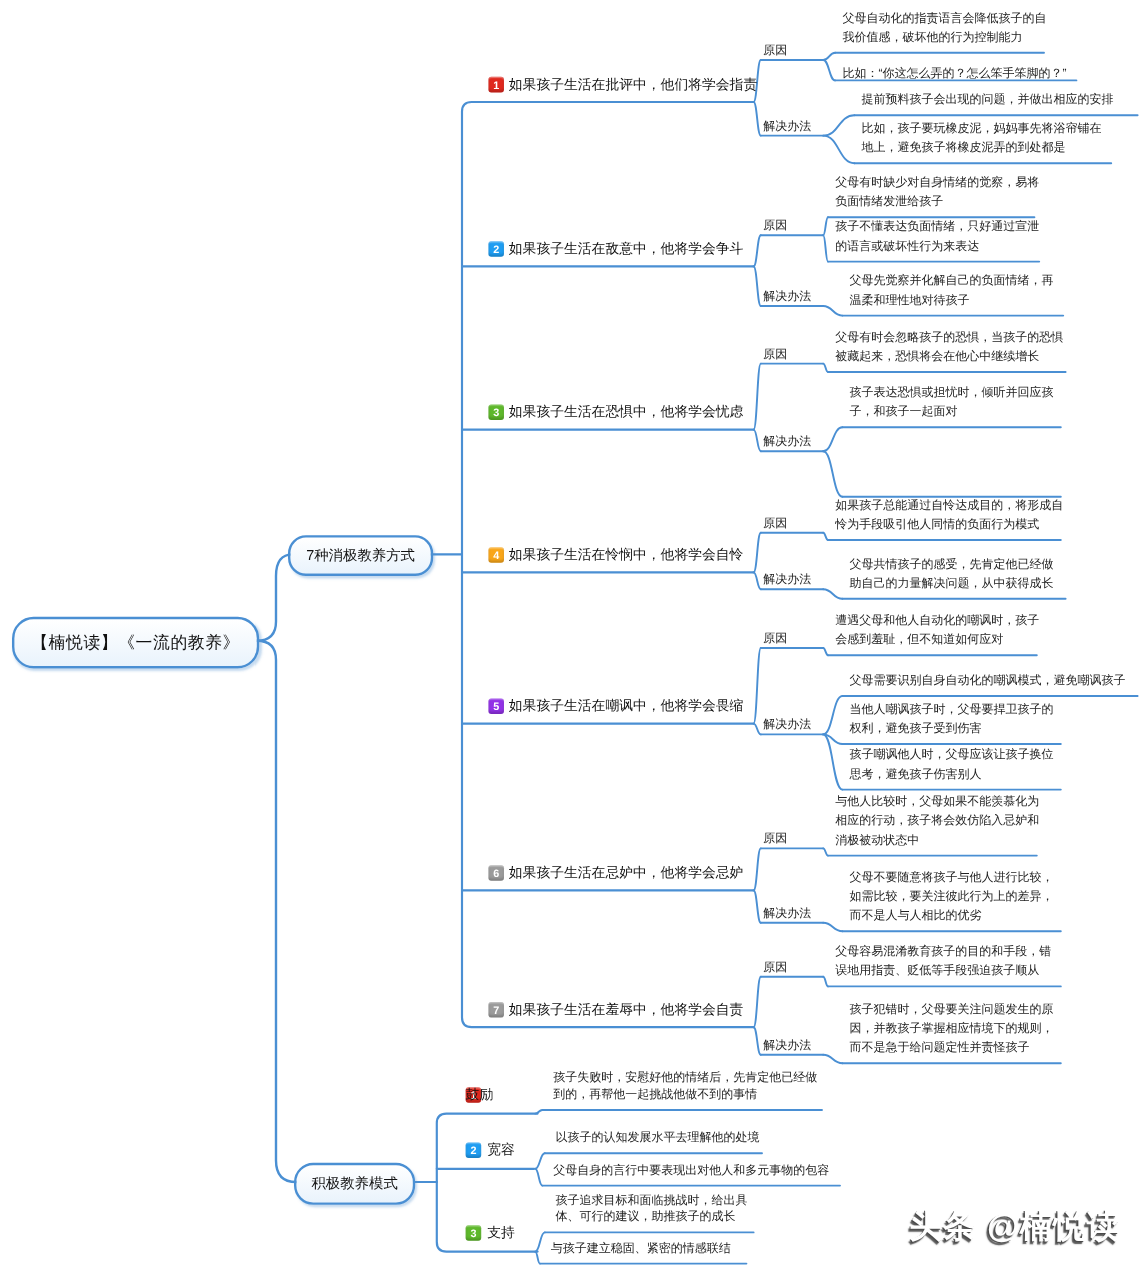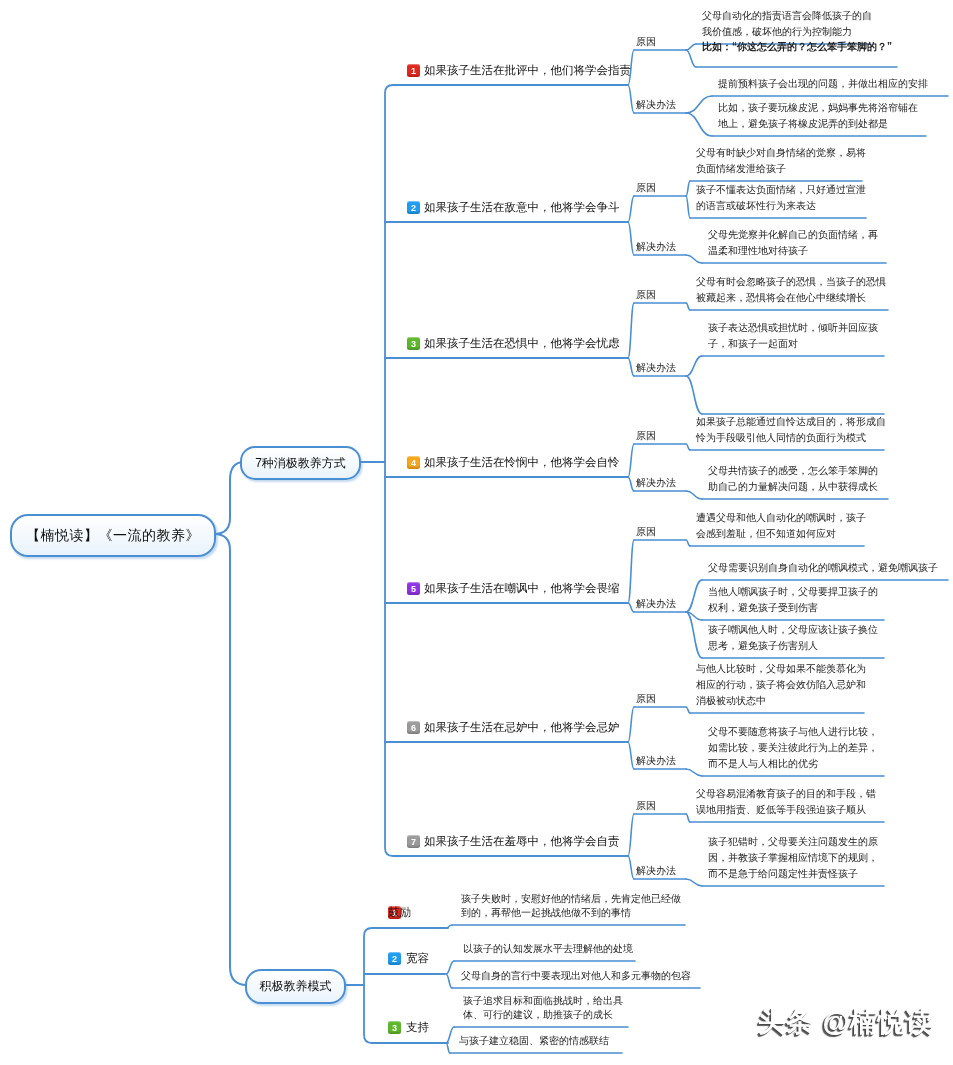--- a/index.html
+++ b/index.html
@@ -124,21 +124,21 @@
   <div class="node root">【楠悦读】《一流的教养》</div>
   <div class="node branch neg">7种消极教养方式</div>
   <div class="node branch pos">积极教养模式</div>
 
   <div class="watermark">头条 @楠悦读</div>
 <div class="badge" style="left: 407px; top: 64px; background: rgb(224, 40, 30);">1</div>
     <div class="item-label" style="left: 424px; top: 63px;">如果孩子生活在批评中，他们将学会指责</div>
     <div class="grp-label" style="left: 636px; top: 35px;">原因</div>
     <div class="leaf" style="left: 702px; top: 8px;">父母自动化的指责语言会降低孩子的自
 我价值感，破坏他的行为控制能力</div>
-    <div class="leaf" style="left: 702px; top: 39px; font-weight: bold;">比如：“你这怎么弄的？怎么笨手笨脚的？”</div>
+    <div class="leaf" style="left: 702px; top: 54px;">比如：“你这怎么弄的？怎么笨手笨脚的？”</div>
     <div class="grp-label" style="left: 636px; top: 98px;">解决办法</div>
     <div class="leaf" style="left: 718px; top: 76px;">提前预料孩子会出现的问题，并做出相应的安排</div>
     <div class="leaf" style="left: 718px; top: 100px;">比如，孩子要玩橡皮泥，妈妈事先将浴帘铺在
 地上，避免孩子将橡皮泥弄的到处都是</div>
     <div class="badge" style="left: 407px; top: 201px; background: rgb(30, 157, 242);">2</div>
     <div class="item-label" style="left: 424px; top: 200px;">如果孩子生活在敌意中，他将学会争斗</div>
     <div class="grp-label" style="left: 636px; top: 181px;">原因</div>
     <div class="leaf" style="left: 696px; top: 145px;">父母有时缺少对自身情绪的觉察，易将
 负面情绪发泄给孩子</div>
     <div class="leaf" style="left: 696px; top: 182px;">孩子不懂表达负面情绪，只好通过宣泄
@@ -153,21 +153,21 @@
 被藏起来，恐惧将会在他心中继续增长</div>
     <div class="grp-label" style="left: 636px; top: 361px;">解决办法</div>
     <div class="leaf" style="left: 708px; top: 320px;">孩子表达恐惧或担忧时，倾听并回应孩
 子，和孩子一起面对</div>
     <div class="badge" style="left: 407px; top: 456px; background: rgb(249, 166, 26);">4</div>
     <div class="item-label" style="left: 424px; top: 455px;">如果孩子生活在怜悯中，他将学会自怜</div>
     <div class="grp-label" style="left: 636px; top: 429px;">原因</div>
     <div class="leaf" style="left: 696px; top: 414px;">如果孩子总能通过自怜达成目的，将形成自
 怜为手段吸引他人同情的负面行为模式</div>
     <div class="grp-label" style="left: 636px; top: 476px;">解决办法</div>
-    <div class="leaf" style="left: 708px; top: 463px;">父母共情孩子的感受，怎么笨手笨脚的
+    <div class="leaf" style="left: 708px; top: 463px;">父母共情孩子的感受，先肯定他已经做
 助自己的力量解决问题，从中获得成长</div>
     <div class="badge" style="left: 407px; top: 582px; background: rgb(146, 50, 230);">5</div>
     <div class="item-label" style="left: 424px; top: 581px;">如果孩子生活在嘲讽中，他将学会畏缩</div>
     <div class="grp-label" style="left: 636px; top: 525px;">原因</div>
     <div class="leaf" style="left: 696px; top: 510px;">遭遇父母和他人自动化的嘲讽时，孩子
 会感到羞耻，但不知道如何应对</div>
     <div class="grp-label" style="left: 636px; top: 597px;">解决办法</div>
     <div class="leaf" style="left: 708px; top: 560px;">父母需要识别自身自动化的嘲讽模式，避免嘲讽孩子</div>
     <div class="leaf" style="left: 708px; top: 622px;">孩子嘲讽他人时，父母应该让孩子换位
 思考，避免孩子伤害别人</div>

